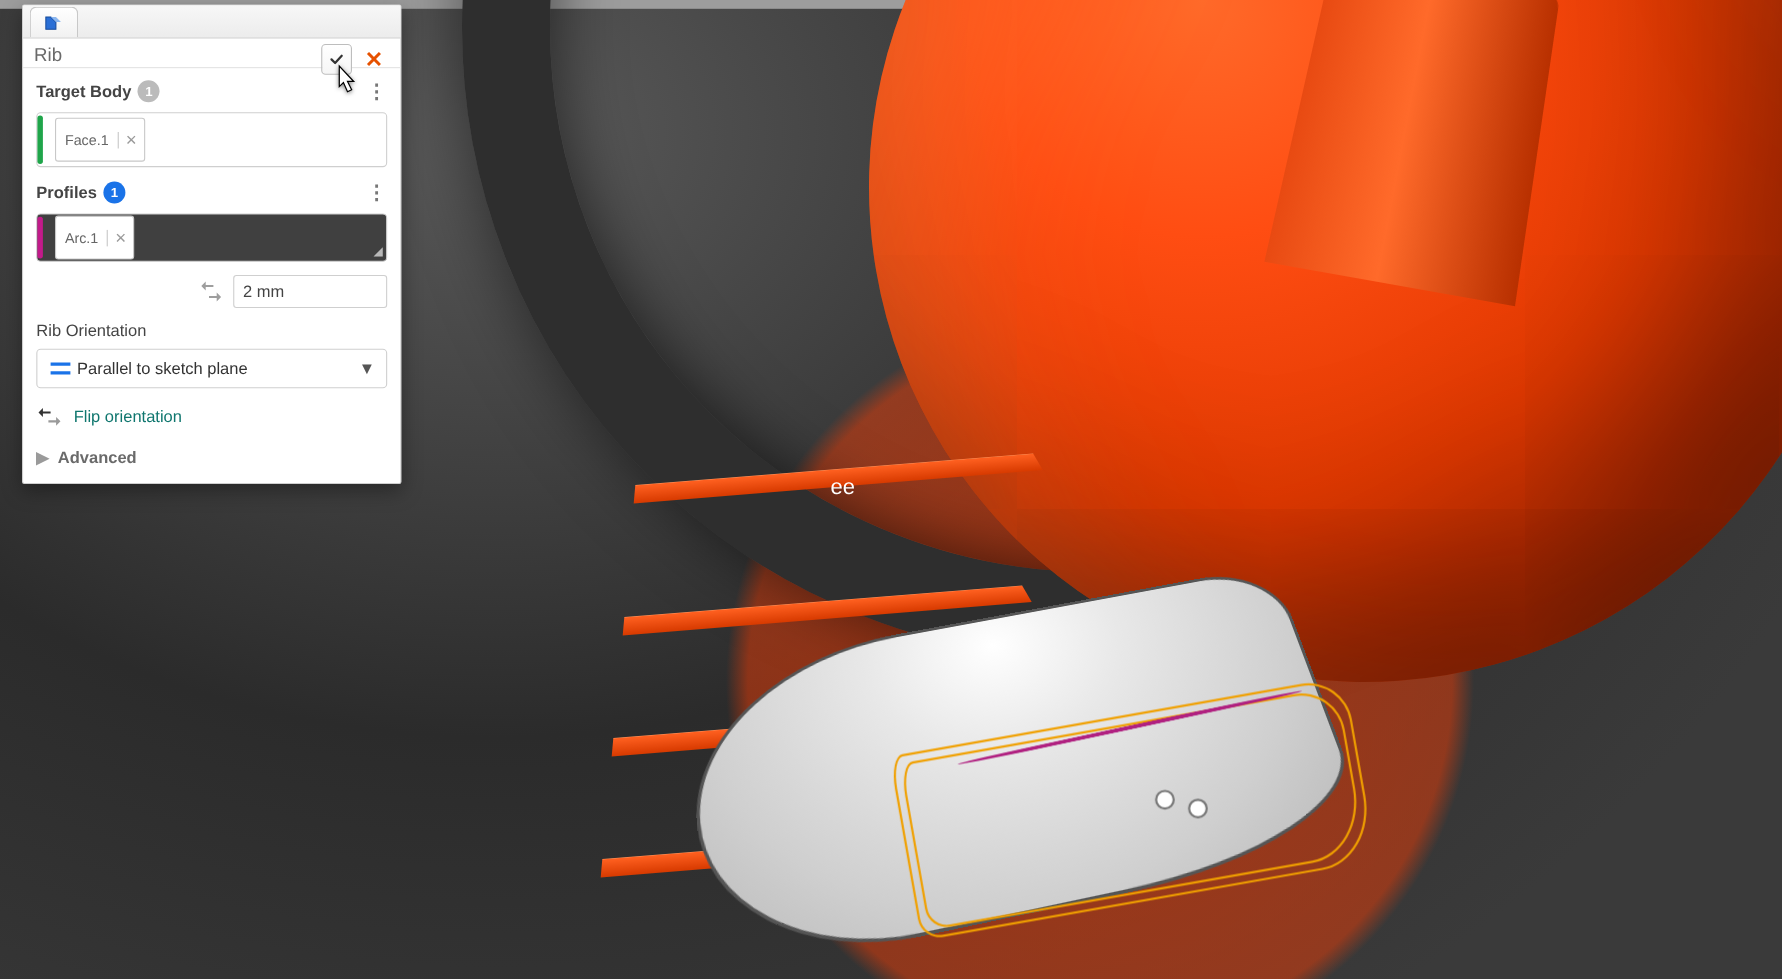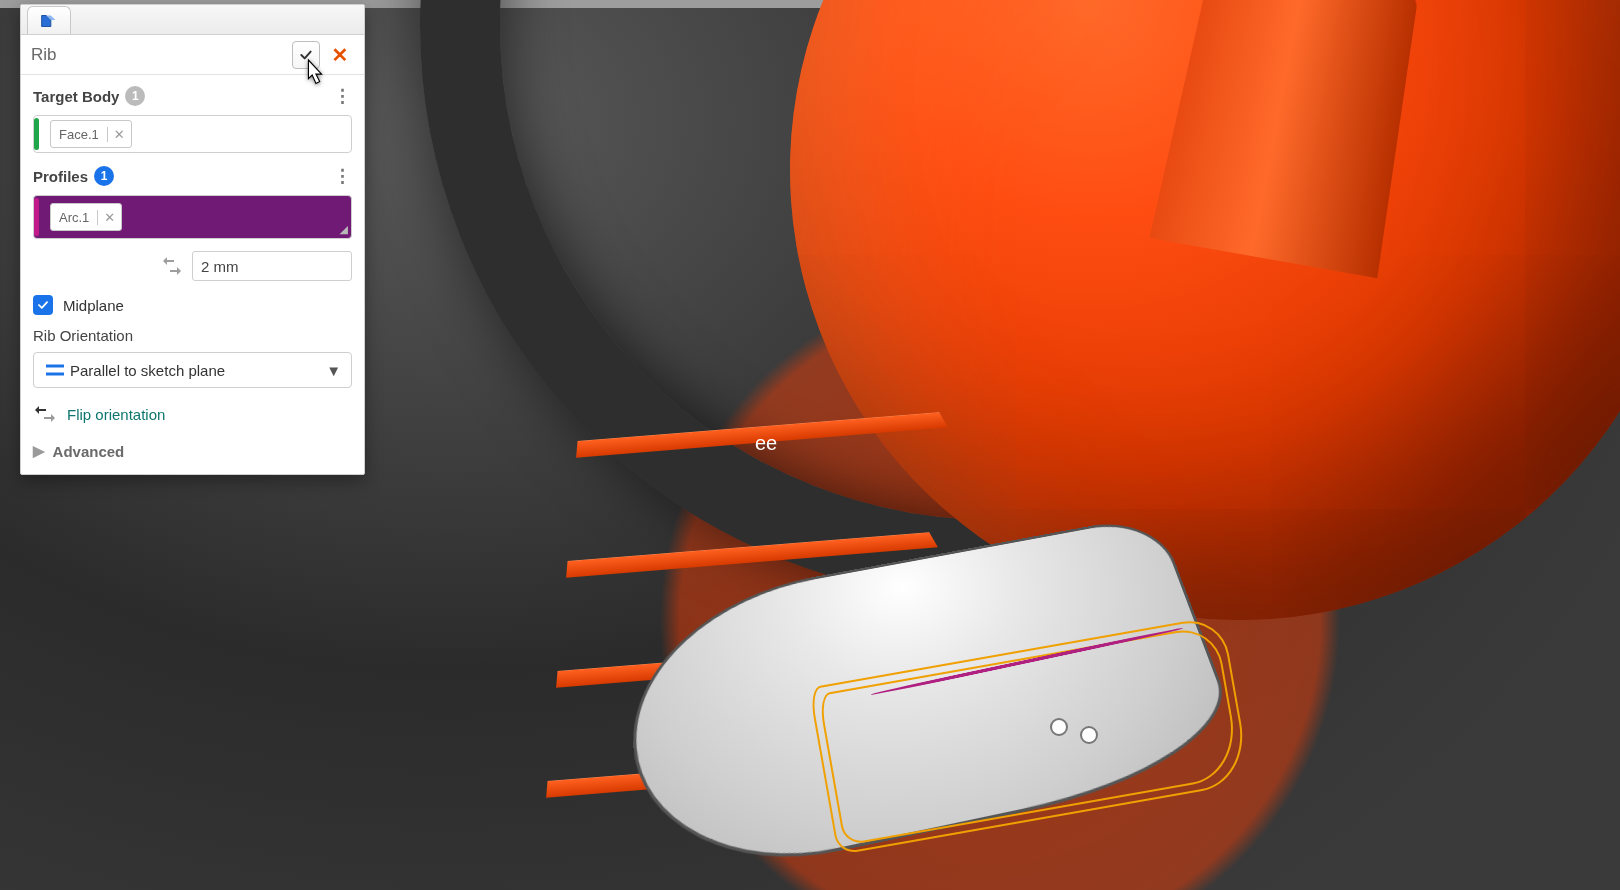--- a/index.html
+++ b/index.html
@@ -65,46 +65,46 @@
   .panel {
     position:absolute; left:20px; top:4px; width:345px;
     background:#fff; border:1px solid #cfcfcf; border-radius:2px;
     box-shadow: 0 6px 18px rgba(0,0,0,0.35);
     color:#333;
   }
   .panel .tabbar { height:30px; background:linear-gradient(#f7f7f7,#ececec); border-bottom:1px solid #d0d0d0; display:flex; align-items:flex-end; padding-left:6px;}
   .tab { display:flex; align-items:center; justify-content:center; width:44px; height:28px; border:1px solid #c8c8c8; border-bottom:none; border-radius:6px 6px 0 0; background:linear-gradient(#fff,#f1f1f1); }
   .tab svg { width:22px; height:22px; }
 
-  .titlebar { display:flex; align-items:center; height:40px; padding:16px 10px; border-bottom:1px solid #e3e3e3;}
+  .titlebar { display:flex; height:27px; padding:5px 10px; border-bottom:1px solid #e3e3e3;}
   .titlebar .title { flex:1; color:#6a6a6a; font-size:17px; }
   .sqbtn { width:28px; height:28px; border:1px solid #bdbdbd; border-radius:4px; background:linear-gradient(#fff,#f6f6f6); display:flex; align-items:center; justify-content:center; margin-left:6px;}
   .sqbtn svg { width:16px;height:16px; }
   .closebtn { width:28px; height:28px; display:flex; align-items:center; justify-content:center; color:#e65100; font-size:20px; font-weight:700; margin-left:6px;}
 
   .section { padding:8px 12px 2px; }
   .label-row { display:flex; align-items:center; font-size:15px; color:#444; height:26px;font-weight:bold;}
   .label-row .count { display:inline-flex; align-items:center; justify-content:center; min-width:20px; height:20px; border-radius:10px; background:#bbb; color:#fff; font-size:12px; margin-left:6px; padding:0 6px;}
   .label-row .count.blue { background:#1a73e8; }
   .label-row .spacer { flex:1; }
   .kebab { width:20px; text-align:center; color:#777; font-size:18px; line-height:12px; letter-spacing:-1px; }
 
   .chipbox { margin-top:6px; border:1px solid #cfcfcf; border-radius:4px; padding:4px 6px; display:flex; align-items:center; min-height:34px; position:relative;}
-  .chipbox.blue { background:#701a75; }
+  .chipbox.blue { background:#404040; }
   .chipbox .bar { position:absolute; left:0; top:2px; bottom:2px; width:5px; border-radius:3px; }
   .chipbox .bar.green { background:#1fa54a; }
   .chipbox .bar.magenta { background:#c21a8a; }
-  .chip { display:inline-flex; align-items:center; border:1px solid #c8c8c8; border-radius:3px; background:#fff; height:28px; margin-left:10px; font-size:13px; color:#666;}
+  .chip { display:inline-flex; align-items:center; border:1px solid #c8c8c8; border-radius:3px; background:#fff; height:40px; margin-left:10px; font-size:13px; color:#666;}
   .chip span { padding:0 8px; }
   .chip .x { border-left:1px solid #c8c8c8; padding:0 6px; color:#9a9a9a; }
   .resize { position:absolute; right:3px; bottom:2px; color:#b8b8b8; font-size:11px; transform: rotate(0deg);}
 
   .valrow { display:flex; align-items:center; padding:10px 12px 4px; }
   .valrow .flip { width:24px; height:24px; display:flex; align-items:center; justify-content:center; color:#9e9e9e; margin-left:auto; margin-right:8px;}
-  .valrow input { width:160px; height:30px; border:1px solid #cfcfcf; border-radius:3px; padding:0 8px; font-size:15px; color:#444;}
+  .valrow input { width:140px; height:30px; border:1px solid #cfcfcf; border-radius:3px; padding:0 8px; font-size:15px; color:#444;}
 
   .checkrow { display:flex; align-items:center; padding:10px 12px 4px; font-size:15px; color:#333;}
   .cbx { width:20px; height:20px; border-radius:4px; background:#1a73e8; color:#fff; display:flex; align-items:center; justify-content:center; margin-right:10px;}
   .cbx svg{width:14px;height:14px;}
 
   .plain-label { padding:8px 12px 4px; font-size:15px; color:#444; }
 
   .dropdown { margin:4px 12px 8px; height:36px; border:1px solid #cfcfcf; border-radius:4px; display:flex; align-items:center; padding:0 10px; font-size:15px; color:#333; position:relative;}
   .dropdown .opt-icon { width:26px; display:flex; align-items:center; }
   .dropdown .caret { margin-left:auto; color:#555; }
@@ -201,28 +201,20 @@
 
   <div class="valrow">
     <div class="flip">
       <svg viewBox="0 0 24 24">
           <path fill="#9e9e9e" d="M7 3 L3 7 L7 11 L7 8 L14 8 L14 6 L7 6 Z M17 21 L21 17 L17 13 L17 16 L10 16 L10 18 L17 18 Z"></path>
         </svg>
     </div>
     <input type="text" value="2 mm" style="">
   </div>
 
-  <div class="checkrow">
-    <div class="cbx">
-      <svg viewBox="0 0 24 24">
-          <path fill="none" stroke="#fff" stroke-width="3" stroke-linecap="round" stroke-linejoin="round" d="M5 12 L10 17 L19 7"></path>
-        </svg>
-    </div>
-    <span>Midplane</span>
-  </div>
 
   <div class="plain-label">Rib Orientation</div>
 
   <div class="dropdown">
     <span class="opt-icon">
       <svg width="22" height="16" viewBox="0 0 22 16">
           <line x1="2" y1="4" x2="20" y2="4" stroke="#1a73e8" stroke-width="3"></line>
           <line x1="2" y1="12" x2="20" y2="12" stroke="#1a73e8" stroke-width="3"></line>
         </svg>
     </span>

